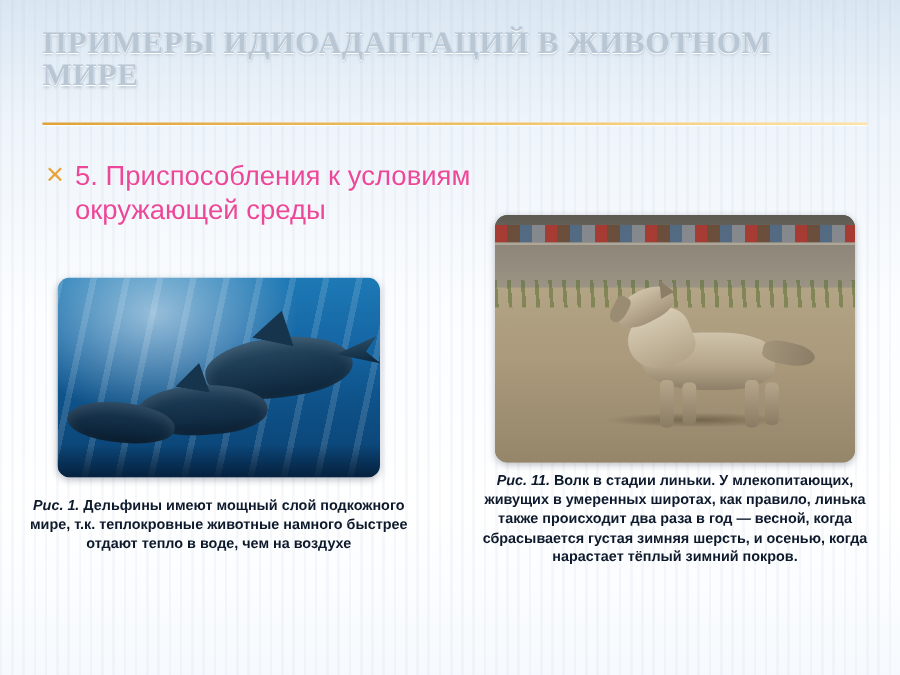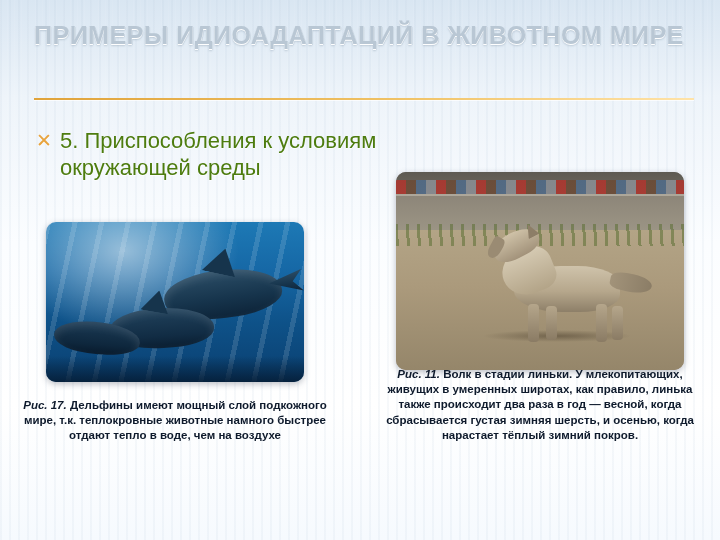--- a/index.html
+++ b/index.html
@@ -29,21 +29,21 @@
     pointer-events: none;
   }
   .slide { position: relative; width: 720px; height: 540px; }
 
   
   .title-wrap {
     position: absolute;
     left: 34px; top: 22px; right: 24px;
   }
   .title {
-    font-family: Liberation Sans, sans-serif;
+    font-family: Liberation Serif, serif;
     font-weight: bold;
     font-size: 25px;
     line-height: 1.05;
     letter-spacing: 0.5px;
     text-transform: uppercase;
     color: #b9c7d4;
     text-shadow:
       0 1px 0 #ffffff,
       1px 1px 0 #cdd9e4,
       0 2px 2px rgba(120,140,160,0.35);
@@ -71,21 +71,21 @@
     gap: 8px;
   }
   .bullet-mark {
     color: #e8a33d;
     font-size: 19px;
     line-height: 26px;
     flex: 0 0 auto;
     text-shadow: 0 1px 1px rgba(255,255,255,0.8);
   }
   .bullet-text {
-    color: #4d7c0f;
+    color: #ec4899;
     font-size: 22px;
     line-height: 1.22;
     font-weight: normal;
     text-shadow: 0 1px 1px rgba(255,255,255,0.85);
   }
 
   
   .photo {
     position: absolute;
     border-radius: 10px;
@@ -221,21 +221,21 @@
   .caption {
     position: absolute;
     text-align: center;
     font-size: 11.5px;
     line-height: 1.32;
     color: #0e1a2c;
     font-weight: bold;
   }
   .caption i { font-style: italic; }
   .caption-dolphin { left: 20px; top: 398px; width: 310px; }
-  .caption-wolf { left: 370px; top: 367px; width: 340px; }
+  .caption-wolf { left: 370px; top: 378px; width: 340px; }
 </style>
 </head>
 <body>
 
 <div class="slide">
   <div class="bg-texture"></div>
 
   <div class="title-wrap">
     <div class="title">Примеры идиоадаптаций в животном мире</div>
   </div>
@@ -272,19 +272,19 @@
         <div class="w-ear"></div>
       </div>
       <div class="w-leg l1"></div>
       <div class="w-leg l2"></div>
       <div class="w-leg l3"></div>
       <div class="w-leg l4"></div>
     </div>
   </div>
 
   <div class="caption caption-dolphin">
-    <i>Рис. 17.</i><span> Дельфины имеют мощный слой подкожного мире, т.к. теплокровные животные намного быстрее отдают тепло в воде, чем на воздухе</span>
+    <i>Рис. 1.</i><span> Дельфины имеют мощный слой подкожного мире, т.к. теплокровные животные намного быстрее отдают тепло в воде, чем на воздухе</span>
   </div>
 
   <div class="caption caption-wolf">
     <i>Рис. 11.</i><span> Волк в стадии линьки. У млекопитающих, живущих в умеренных широтах, как правило, линька также происходит два раза в год — весной, когда сбрасывается густая зимняя шерсть, и осенью, когда нарастает тёплый зимний покров.</span>
   </div>
 </div>
 
 </body></html>

